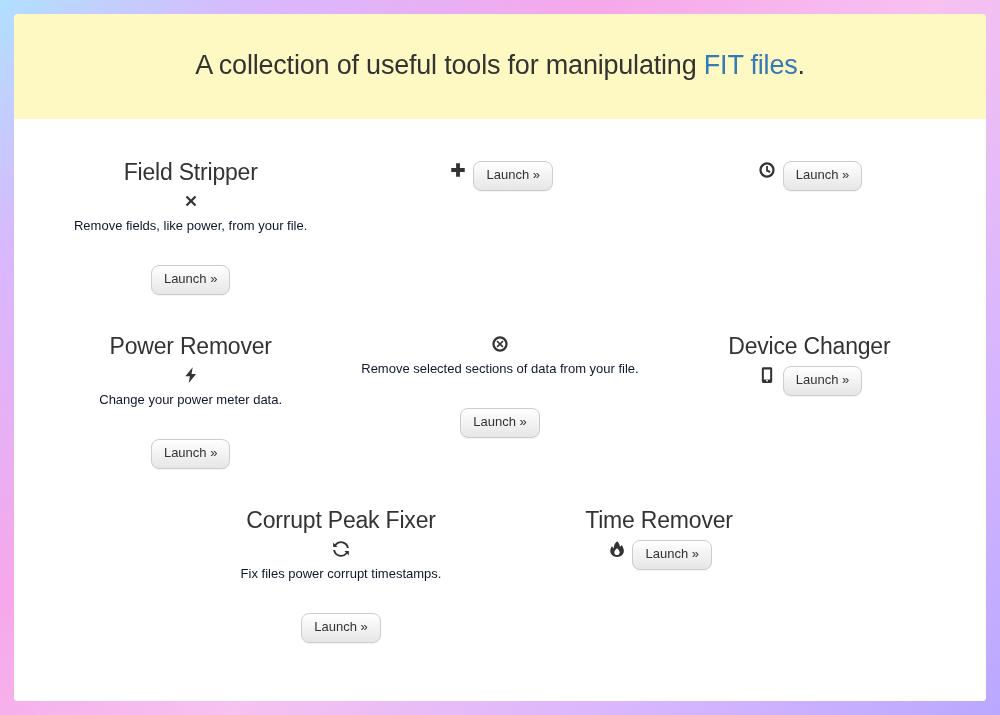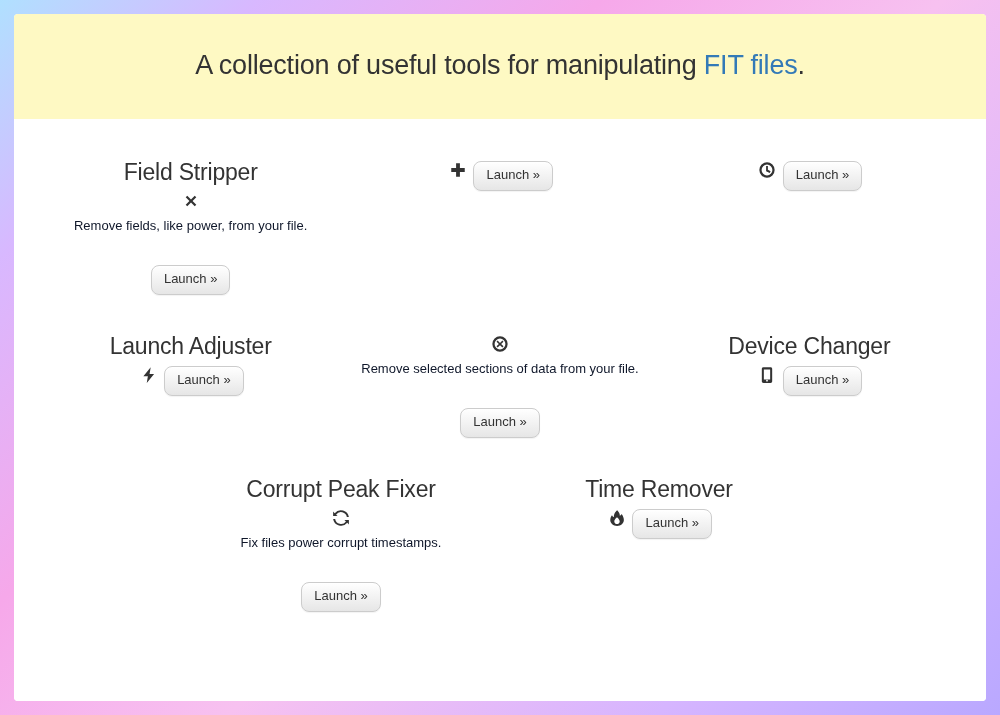--- a/index.html
+++ b/index.html
@@ -127,26 +127,27 @@
           <svg viewBox="0 0 16 16">
               <path d="M8 1.2A6.8 6.8 0 1 0 8 14.8 6.8 6.8 0 0 0 8 1.2zm0 2A4.8 4.8 0 1 1 8 12.8 4.8 4.8 0 0 1 8 3.2zM7.2 4.5h1.6v3.3l2.4 1.4-.8 1.4L7.2 9z"></path>
             </svg>
         </span>
         <button class="btn">Launch »</button>
       </div>
     </div>
 
     <div class="row">
       <div class="card">
-        <h2>Launch Adjuster</h2>
+        <h2>Power Remover</h2>
         <span class="icon">
           <svg viewBox="0 0 16 16">
               <path d="M9.5 1 3 9h4l-1 6 6.5-8H8.5z"></path>
             </svg>
         </span>
+        <p class="desc">Change your power meter data.</p>
         <button class="btn">Launch »</button>
       </div>
 
       <div class="card">
         <span class="icon">
           <svg viewBox="0 0 16 16">
               <path d="M8 1.2A6.8 6.8 0 1 0 8 14.8 6.8 6.8 0 0 0 8 1.2zm0 2a4.8 4.8 0 1 1 0 9.6 4.8 4.8 0 0 1 0-9.6zm-2.1 1.7L8 7l2.1-2.1 1 1L9 8l2.1 2.1-1 1L8 9l-2.1 2.1-1-1L7 8 4.9 5.9z"></path>
             </svg>
         </span>
         <p class="desc">Remove selected sections of data from your file.</p>

